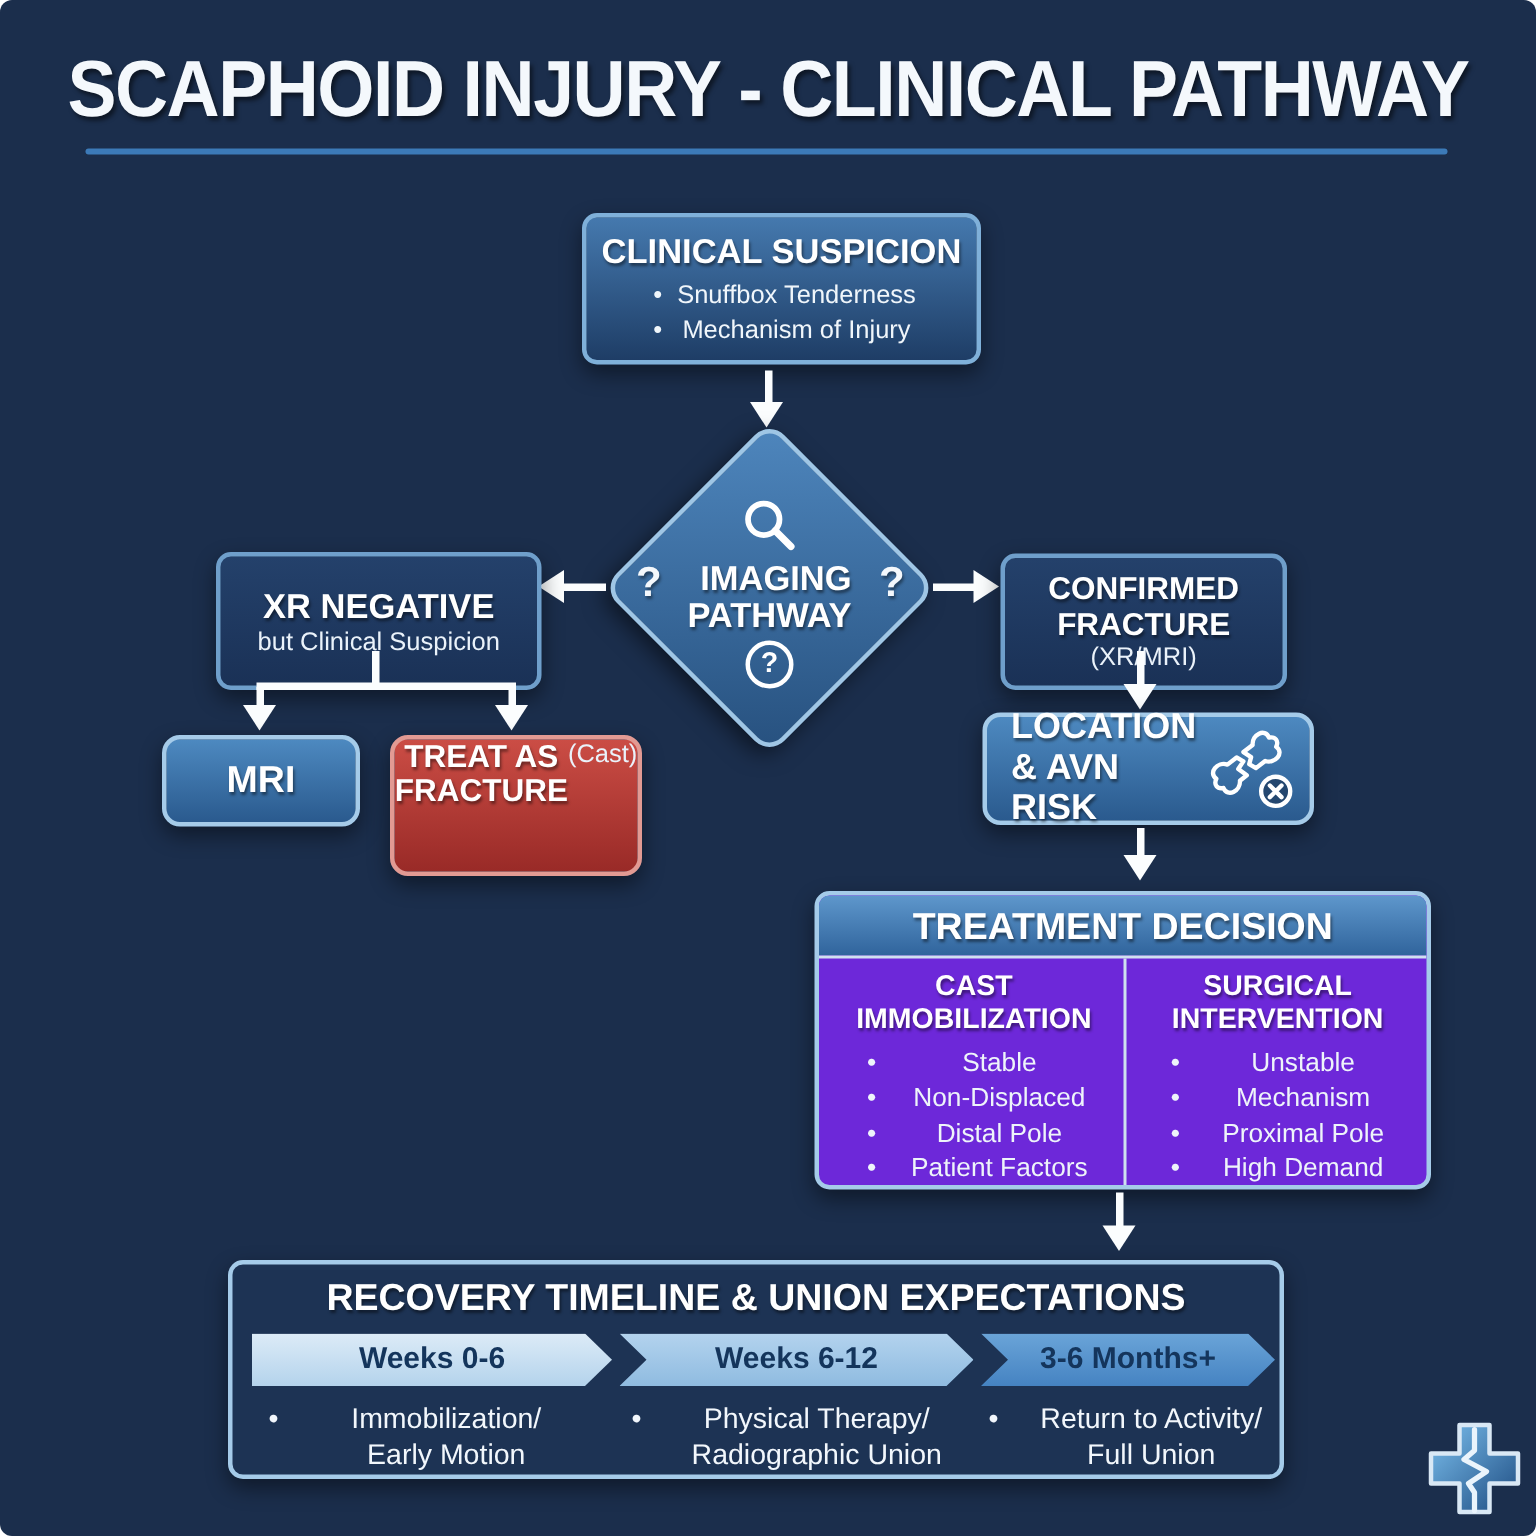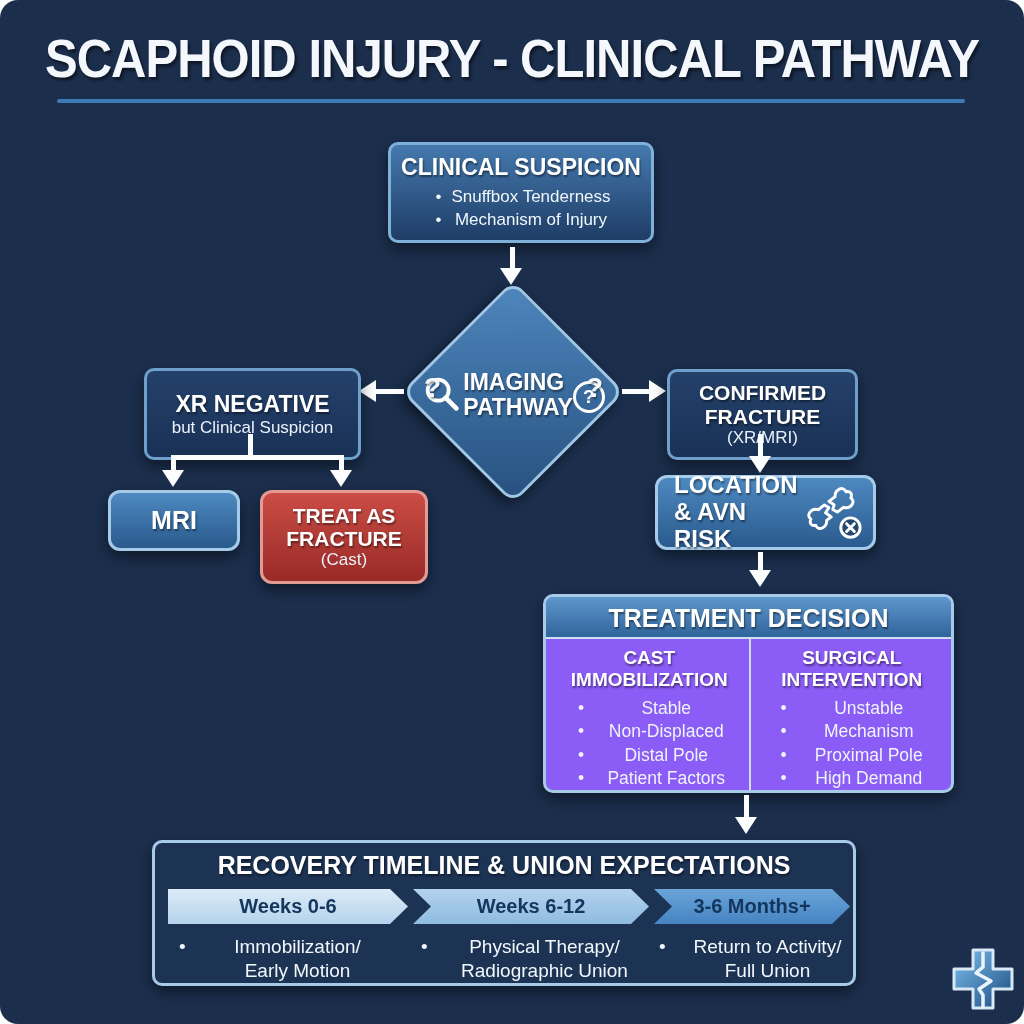--- a/index.html
+++ b/index.html
@@ -1,19 +1,19 @@
 <!DOCTYPE html>
 <html><head>
 <meta charset="utf-8">
 <style>
   html,body { margin:0; padding:0; background:#ffffff; }
   * { box-sizing:border-box; }
   #canvas {
     position:relative; width:1024px; height:1024px;
-    background:#1b2e4c; overflow:hidden; border-radius:18px;
+    background:#1b2e4c; overflow:hidden; border-radius:8px;
     font-family:"Liberation Sans", sans-serif; color:#ffffff;
   }
   .pre { white-space:pre-line; }
 
   
   #page-title {
     position:absolute; top:30px; left:0; right:0; text-align:center;
     font-size:50px; font-weight:bold; letter-spacing:-1px; color:#f4f8fc;
     text-shadow:2px 3px 3px rgba(0,0,0,.5);
     transform:scale(0.98,1.06);
@@ -52,22 +52,22 @@
 
   
   #diamond-shape {
     position:absolute; left:434px; top:313px; width:158px; height:158px;
     transform:rotate(45deg); border-radius:14px;
     background:linear-gradient(135deg,#4e86bd,#27517f);
     border:3px solid #9fc6e5; box-shadow:0 6px 14px rgba(0,0,0,.5);
   }
   #diamond-content {
     position:absolute; left:413px; top:310px; width:200px; height:168px;
-    display:flex; flex-direction:row; align-items:center; justify-content:center;
-    text-align:left;
+    display:flex; flex-direction:column; align-items:center; justify-content:center;
+    text-align:right;
   }
   #diamond-content .box-title { font-size:23px; line-height:1.08; margin-top:2px; }
   .qcircle {
     width:32px; height:32px; border:3px solid #fff; border-radius:50%;
     display:flex; align-items:center; justify-content:center;
     font-size:19px; font-weight:bold; margin-top:5px;
   }
   .side-q { position:absolute; font-size:28px; font-weight:bold; color:#f4f8fc; text-shadow:1px 2px 2px rgba(0,0,0,.4); }
   #q-left  { left:424px; top:372px; }
   #q-right { left:586px; top:372px; }
@@ -76,30 +76,30 @@
   #xr-box { left:144px; top:342px; width:217px; height:92px; display:flex; flex-direction:column; justify-content:center; }
   #xr-box .box-title { font-size:23px; }
   #xr-box .box-sub  { font-size:17px; }
   #cf-box { left:667px; top:343px; width:191px; height:91px; display:flex; flex-direction:column; justify-content:center; padding:0 6px; }
   #cf-box .box-title { font-size:21px; line-height:1.12; }
   #cf-box .box-sub { font-size:17px; }
 
   
   #mri-box { left:108px; top:490px; width:132px; height:61px; display:flex; align-items:center; justify-content:center; }
   #mri-box .box-title { font-size:25px; }
-  #taf-box { left:260px; top:490px; width:168px; height:94px; display:flex; flex-direction:column; justify-content:center; padding:0 8px; }
+  #taf-box { left:260px; top:490px; width:168px; height:94px; display:flex; justify-content:center; padding:0 8px; }
   #taf-box .box-title { font-size:21px; line-height:1.1; }
   #taf-box .box-sub { font-size:17px; }
 
   
   #loc-box { left:655px; top:475px; width:221px; height:75px; display:flex; align-items:center; padding:0 8px 0 16px; text-align:left; }
   #loc-box .box-title { font-size:24px; line-height:1.12; flex:1; }
 
   
-  #td-box { left:543px; top:594px; width:411px; height:199px; background:#8b5cf6; border:3px solid #a5cbe9; overflow:hidden; }
+  #td-box { left:543px; top:594px; width:411px; height:199px; background:#6d28d9; border:3px solid #a5cbe9; overflow:hidden; }
   #td-header {
     height:42px; line-height:42px; font-size:25px; font-weight:bold;
     background:linear-gradient(180deg,#5e97cc,#30649c);
     border-bottom:2px solid #cfe0f0; text-shadow:1px 2px 2px rgba(0,0,0,.45);
   }
   #td-body { display:flex; height:155px; position:relative; }
   #td-divider { position:absolute; left:203px; top:0; bottom:0; width:2px; background:#cfe0f0; }
   .td-col { width:50%; padding:8px 10px 0 14px; }
   .td-col .box-title { font-size:19px; line-height:1.15; text-align:center; }
   .td-col ul { margin:6px 0 0 14px; font-size:17.5px; color:#eef4fa; }

